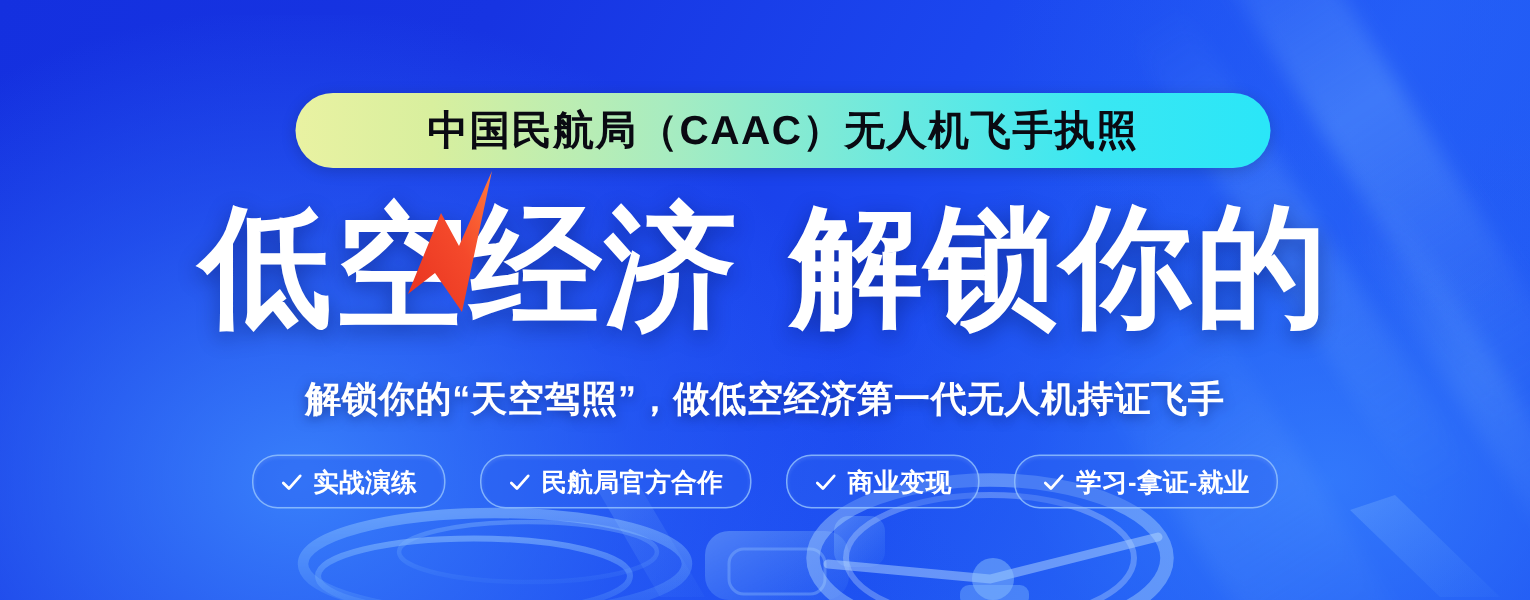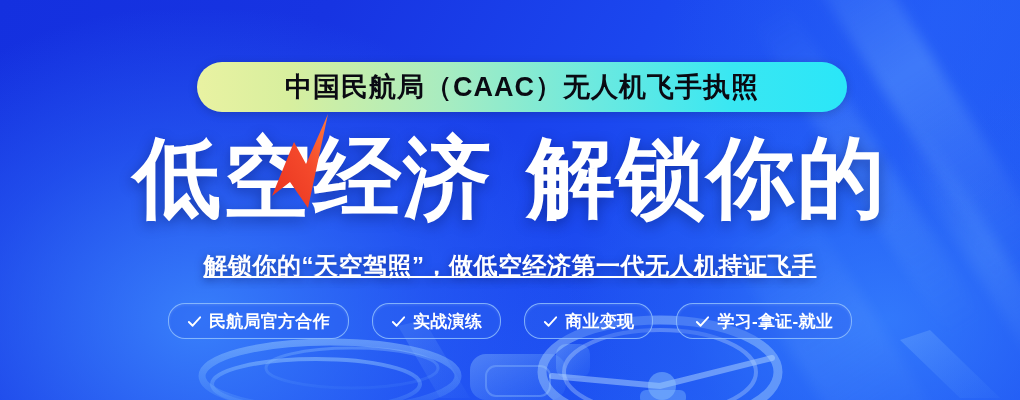--- a/index.html
+++ b/index.html
@@ -75,21 +75,20 @@
     position:absolute;left:268px;top:112px;width:66px;height:104px;
     pointer-events:none;
   }
 
   
   .subtitle{
     position:absolute;left:0;top:250px;width:1020px;
     text-align:center;white-space:nowrap;
     font-size:24px;font-weight:bold;color:#ffffff;letter-spacing:.5px;
     text-shadow:0 2px 8px rgba(8,25,100,.5);
-    text-decoration:underline;
   }
 
   
   .features{
     position:absolute;left:0;top:303px;width:1020px;height:36px;
     display:flex;align-items:center;justify-content:center;gap:23px;
   }
   .feature{
     display:flex;align-items:center;gap:7px;
     height:34px;padding:0 18px;border-radius:17px;
@@ -182,34 +181,34 @@
   </svg>
 
   <div class="subtitle">解锁你的“天空驾照”，做低空经济第一代无人机持证飞手</div>
 
   <div class="features">
 
     <div class="feature">
       <svg class="feature-check" viewBox="0 0 16 16">
         <path d="M2 8.5 L6 12.5 L14 3.5" fill="none" stroke="#ffffff" stroke-width="2" stroke-linecap="round" stroke-linejoin="round"></path>
       </svg>
+      <span class="feature-label">实战演练</span>
+    </div>
+
+    <div class="feature">
+      <svg class="feature-check" viewBox="0 0 16 16">
+        <path d="M2 8.5 L6 12.5 L14 3.5" fill="none" stroke="#ffffff" stroke-width="2" stroke-linecap="round" stroke-linejoin="round"></path>
+      </svg>
       <span class="feature-label">民航局官方合作</span>
     </div>
 
     <div class="feature">
       <svg class="feature-check" viewBox="0 0 16 16">
         <path d="M2 8.5 L6 12.5 L14 3.5" fill="none" stroke="#ffffff" stroke-width="2" stroke-linecap="round" stroke-linejoin="round"></path>
       </svg>
-      <span class="feature-label">实战演练</span>
-    </div>
-
-    <div class="feature">
-      <svg class="feature-check" viewBox="0 0 16 16">
-        <path d="M2 8.5 L6 12.5 L14 3.5" fill="none" stroke="#ffffff" stroke-width="2" stroke-linecap="round" stroke-linejoin="round"></path>
-      </svg>
       <span class="feature-label">商业变现</span>
     </div>
 
     <div class="feature">
       <svg class="feature-check" viewBox="0 0 16 16">
         <path d="M2 8.5 L6 12.5 L14 3.5" fill="none" stroke="#ffffff" stroke-width="2" stroke-linecap="round" stroke-linejoin="round"></path>
       </svg>
       <span class="feature-label">学习-拿证-就业</span>
     </div>
 

